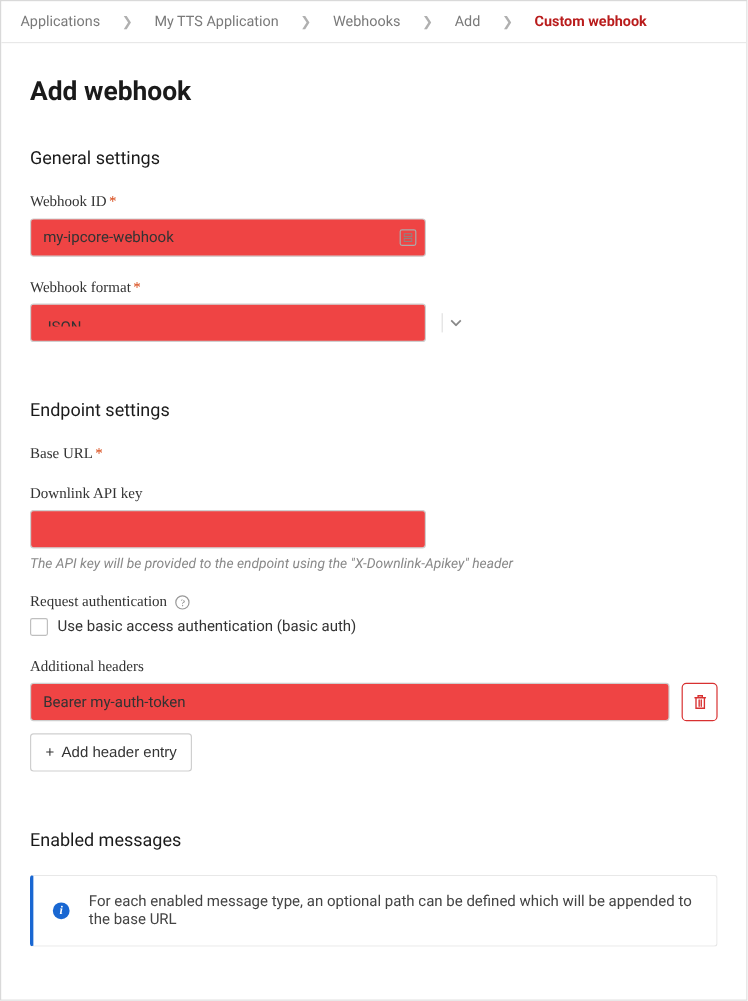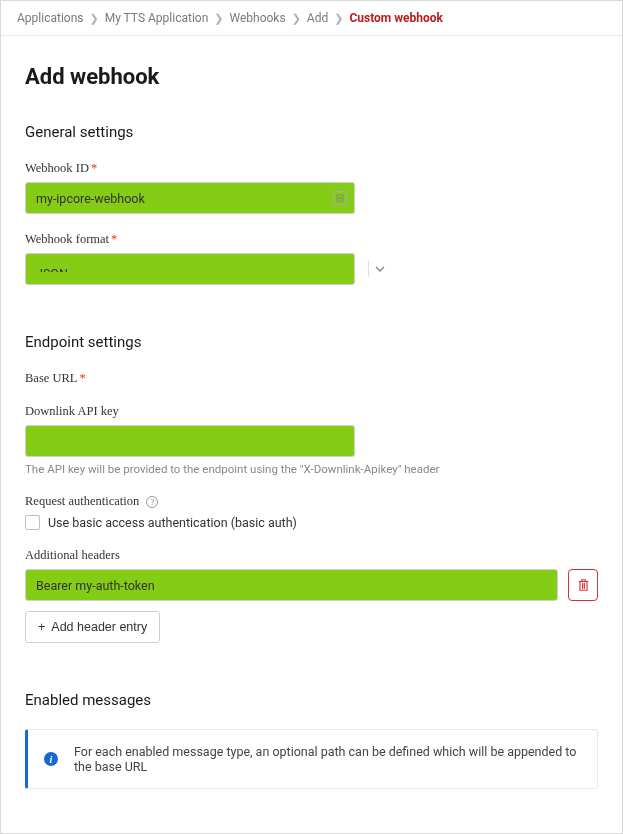--- a/index.html
+++ b/index.html
@@ -13,21 +13,21 @@
     width: 623px;
     height: 834px;
     border: 1px solid #d9d9d9;
     overflow: hidden;
     position: relative;
   }
   
   .breadcrumb {
     display: flex;
     align-items: center;
-    gap: 6px;
+    gap: 18px;
     padding: 10px 16px;
     border-bottom: 1px solid #e8e8e8;
     font-size: 12px;
     color: #7a7a7a;
   }
   .breadcrumb .crumb { cursor: pointer; }
   .breadcrumb .sep { color: #b0b0b0; font-size: 11px; }
   .breadcrumb .current { color: #b91c1c; font-weight: bold; }
   
   .content { padding: 18px 24px 24px 24px; }
@@ -65,21 +65,21 @@
     vertical-align: middle;
   }
   .input, .select {
     width: 330px;
     height: 32px;
     border: 1px solid #cfcfcf;
     border-radius: 3px;
     padding: 12px 10px;
     font-size: 12.5px;
     color: #333;
-    background: #84cc16;
+    background: #ef4444;
     font-family: inherit;
   }
   .input-wrap {
     position: relative;
     width: 330px;
   }
   .input-icon-right {
     position: absolute;
     right: 8px; top: 50%;
     transform: translateY(-50%);
@@ -108,20 +108,21 @@
     pointer-events: none;
     border-left: 1px solid #e0e0e0;
     padding-left: 6px;
     height: 16px;
     display: flex; align-items: center;
   }
   .help-text {
     font-size: 11.5px;
     color: #888;
     margin-top: 5px;
+    font-style: italic;
   }
   .checkbox-row {
     display: flex;
     align-items: center;
     gap: 8px;
     font-size: 12.5px;
     color: #333;
   }
   .checkbox {
     width: 15px; height: 15px;

